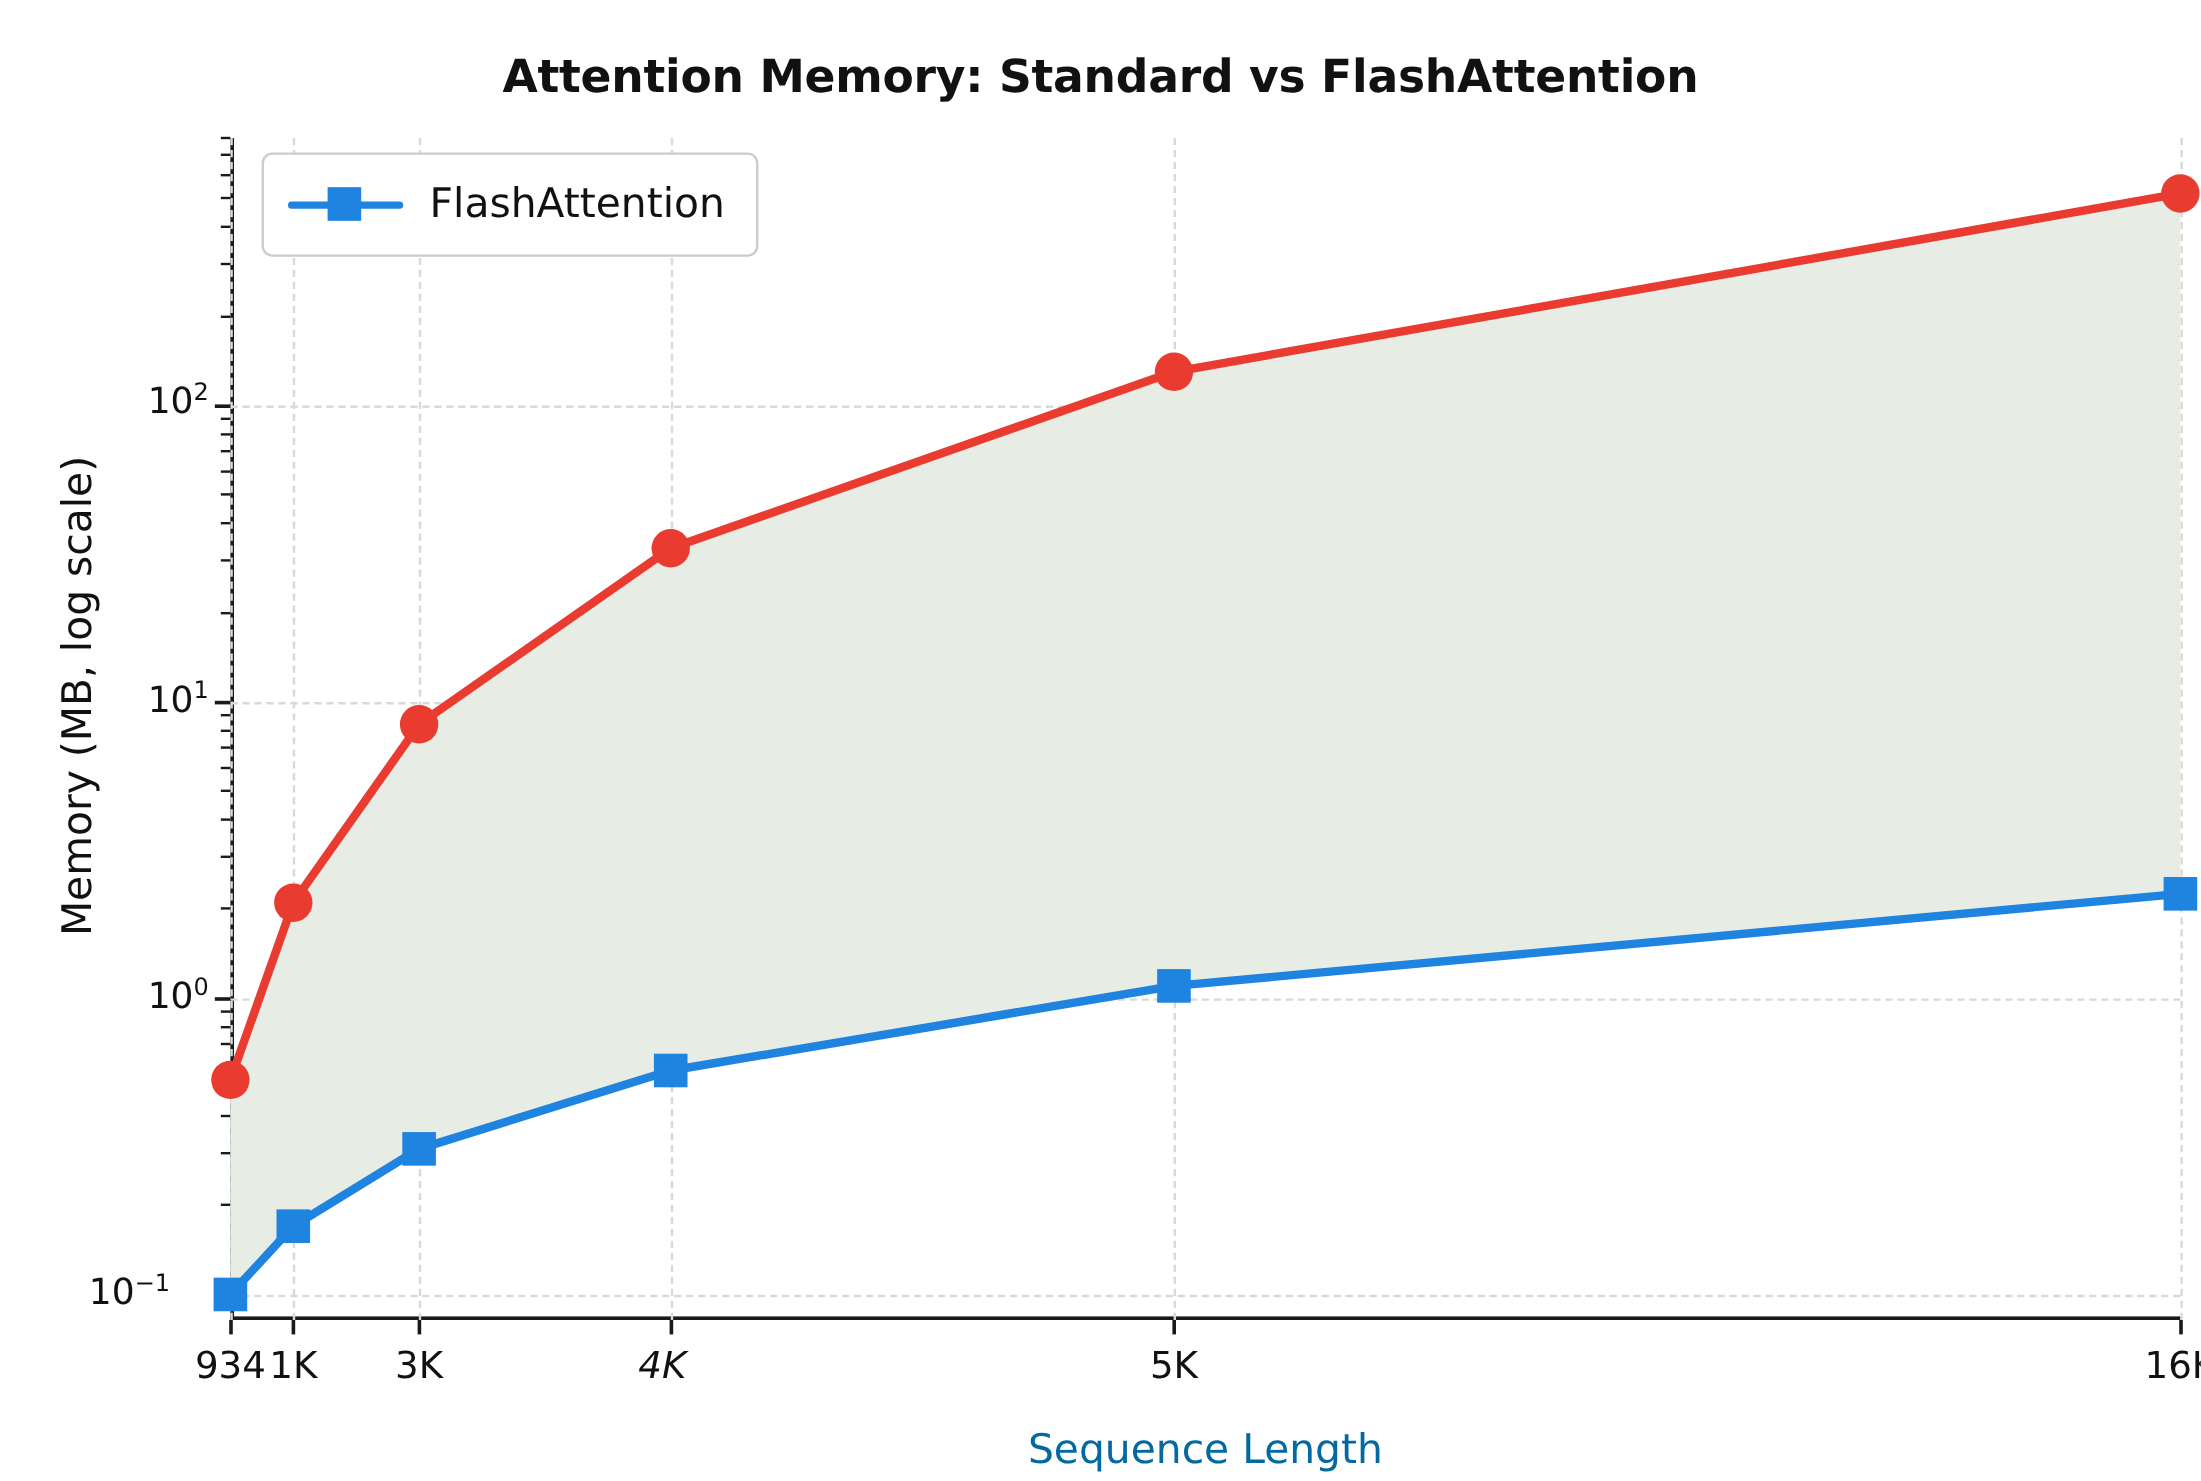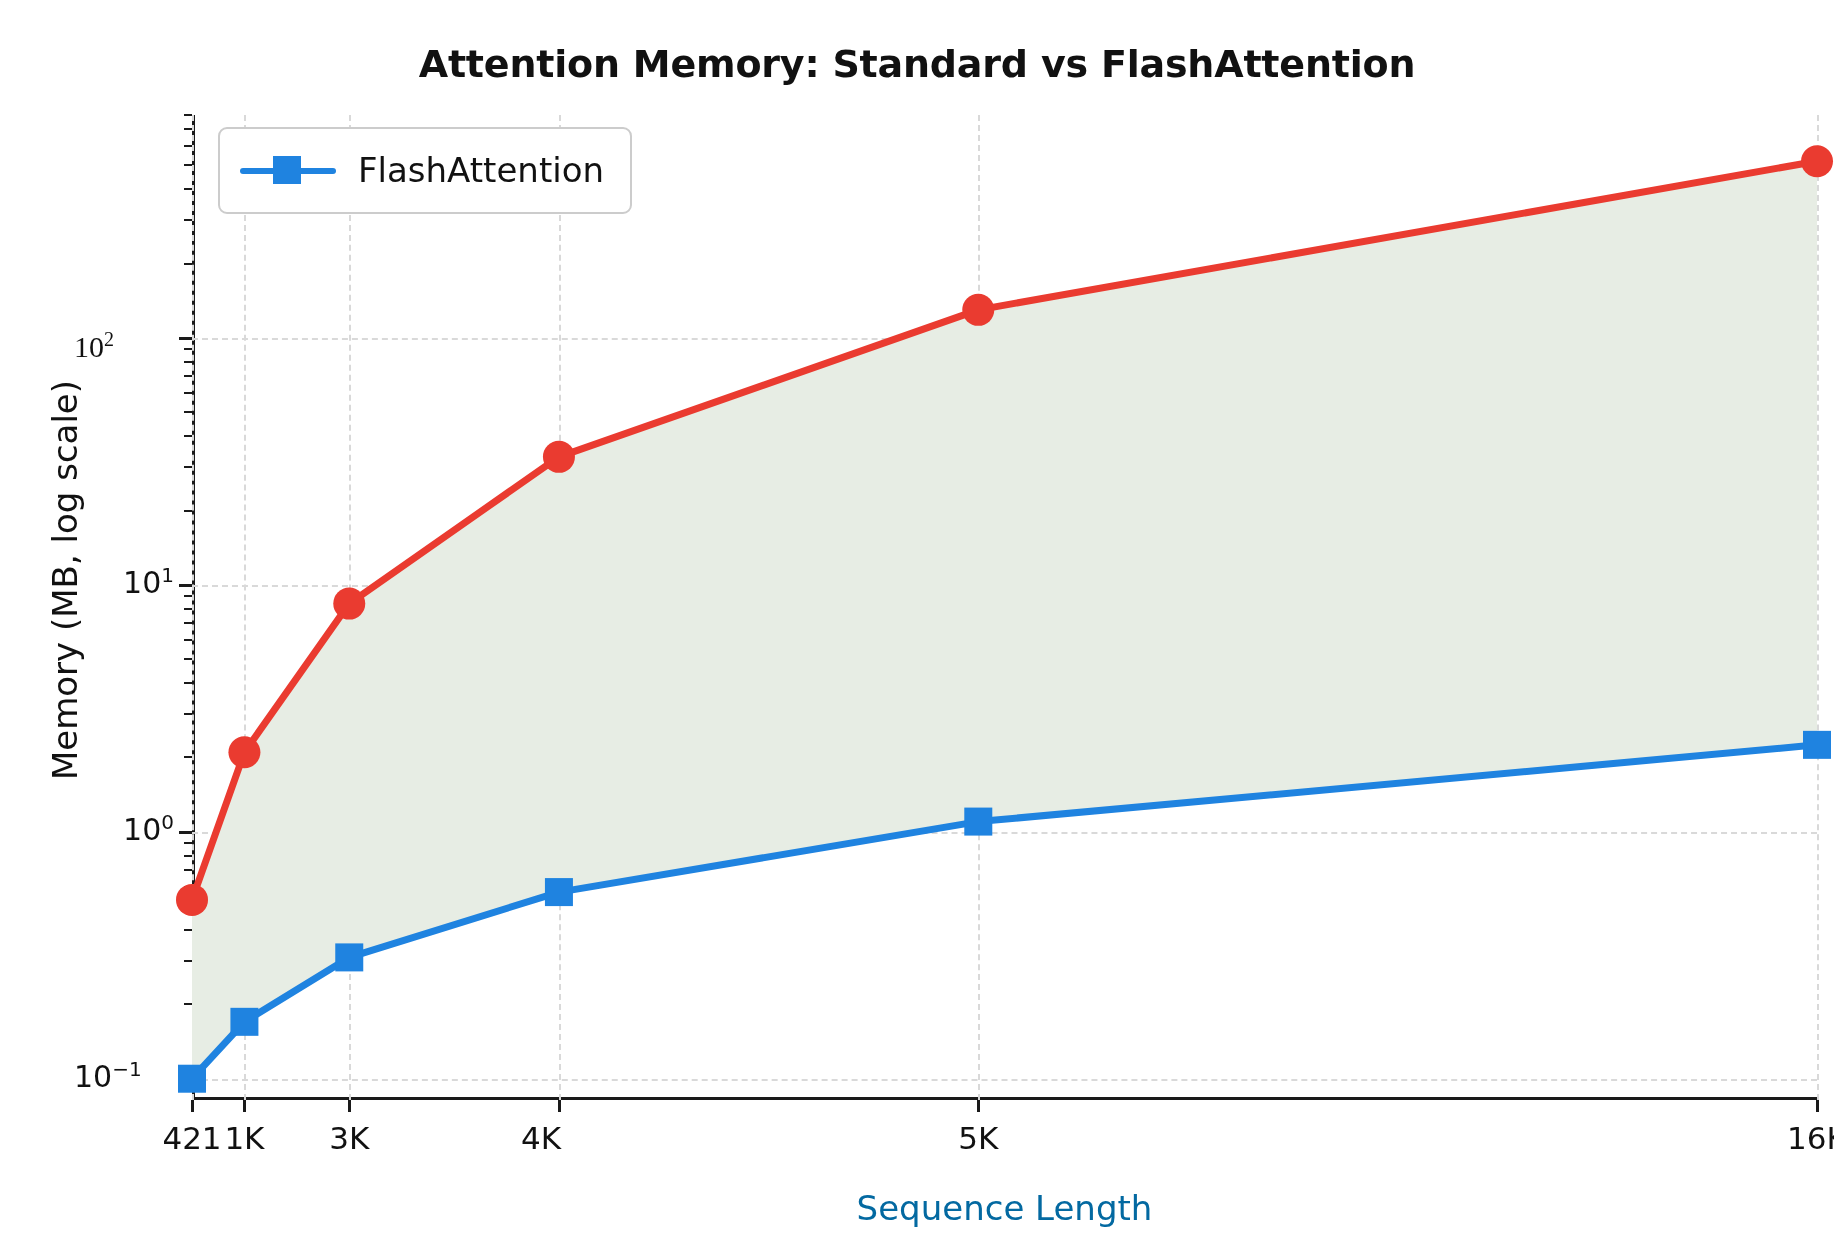--- a/index.html
+++ b/index.html
@@ -99,21 +99,21 @@
         <div class="grid-v" style="left: 1625px;"></div>
       </div>
     <div id="ticklayer">
         <div class="ytick-major" style="top: 962.72px;"></div>
         <div class="ytick-label" style="top: 941.72px; left: -118px; width: 100px; text-align: left;">10<sup style="font-size:20px">−1</sup></div>
         <div class="ytick-major" style="top: 715.808px;"></div>
         <div class="ytick-label" style="top: 694.808px; left: -118px; width: 100px; text-align: right;">10<sup style="font-size:20px">0</sup></div>
         <div class="ytick-major" style="top: 468.896px;"></div>
         <div class="ytick-label" style="top: 447.896px; left: -118px; width: 100px; text-align: right;">10<sup style="font-size:20px">1</sup></div>
         <div class="ytick-major" style="top: 221.984px;"></div>
-        <div class="ytick-label" style="top: 213px; left: -118px; width: 100px; text-align: left; font-family: Liberation Serif, serif;">10<sup style="font-size:20px">2</sup></div>
+        <div class="ytick-label" style="top: 199px; left: -118px; width: 100px; text-align: right;">10<sup style="font-size:20px">2</sup></div>
         <div class="ytick-minor" style="top: 974.018px;"></div>
         <div class="ytick-minor" style="top: 888.392px;"></div>
         <div class="ytick-minor" style="top: 844.913px;"></div>
         <div class="ytick-minor" style="top: 814.064px;"></div>
         <div class="ytick-minor" style="top: 790.136px;"></div>
         <div class="ytick-minor" style="top: 770.585px;"></div>
         <div class="ytick-minor" style="top: 754.055px;"></div>
         <div class="ytick-minor" style="top: 739.736px;"></div>
         <div class="ytick-minor" style="top: 727.106px;"></div>
         <div class="ytick-minor" style="top: 641.48px;"></div>
@@ -133,27 +133,27 @@
         <div class="ytick-minor" style="top: 245.912px;"></div>
         <div class="ytick-minor" style="top: 233.282px;"></div>
         <div class="ytick-minor" style="top: 147.656px;"></div>
         <div class="ytick-minor" style="top: 104.177px;"></div>
         <div class="ytick-minor" style="top: 73.3279px;"></div>
         <div class="ytick-minor" style="top: 49.3997px;"></div>
         <div class="ytick-minor" style="top: 29.8489px;"></div>
         <div class="ytick-minor" style="top: 13.3189px;"></div>
         <div class="ytick-minor" style="top: -1px;"></div>
         <div class="xtick" style="left: -1px;"></div>
-        <div class="xtick-label" style="left: 0px;">421</div>
+        <div class="xtick-label" style="left: 0px;">934</div>
         <div class="xtick" style="left: 51.4194px;"></div>
         <div class="xtick-label" style="left: 52.4194px;">1K</div>
         <div class="xtick" style="left: 156.258px;"></div>
         <div class="xtick-label" style="left: 157.258px;">3K</div>
         <div class="xtick" style="left: 365.935px;"></div>
-        <div class="xtick-label" style="left: 349px;">4K</div>
+        <div class="xtick-label" style="left: 360px; font-style: italic;">4K</div>
         <div class="xtick" style="left: 785.29px;"></div>
         <div class="xtick-label" style="left: 786.29px;">5K</div>
         <div class="xtick" style="left: 1624px;"></div>
         <div class="xtick-label" style="left: 1625px;">16K</div>
       </div>
 
     <svg id="canvas" viewBox="0 0 1625 985" preserveAspectRatio="none">
       <polygon id="fill-band" points="0,784.8872326652777 52.41935483870967,637.2478480043374 157.25806451612902,488.59203390479973 366.93548387096774,341.86838924883807 786.2903225806452,194.84974439884616 1625,46.19393029930848 1625,629.8495697125089 786.2903225806452,706.5872973426128 366.93548387096774,777.0850649961592 157.25806451612902,842.3965289357775 52.41935483870967,906.8190136666816 0,963.7196091377174" fill="#E7EDE4"></polygon>
       <polyline id="line-0" fill="none" stroke-width="7" stroke-linejoin="round" stroke-linecap="round" points="0,784.8872326652777 52.41935483870967,637.2478480043374 157.25806451612902,488.59203390479973 366.93548387096774,341.86838924883807 786.2903225806452,194.84974439884616 1625,46.19393029930848" stroke="#EA3B30"></polyline>
       <polyline id="line-1" fill="none" stroke-width="7" stroke-linejoin="round" stroke-linecap="round" points="0,963.7196091377174 52.41935483870967,906.8190136666816 157.25806451612902,842.3965289357775 366.93548387096774,777.0850649961592 786.2903225806452,706.5872973426128 1625,629.8495697125089" stroke="#1F83E0"></polyline>

